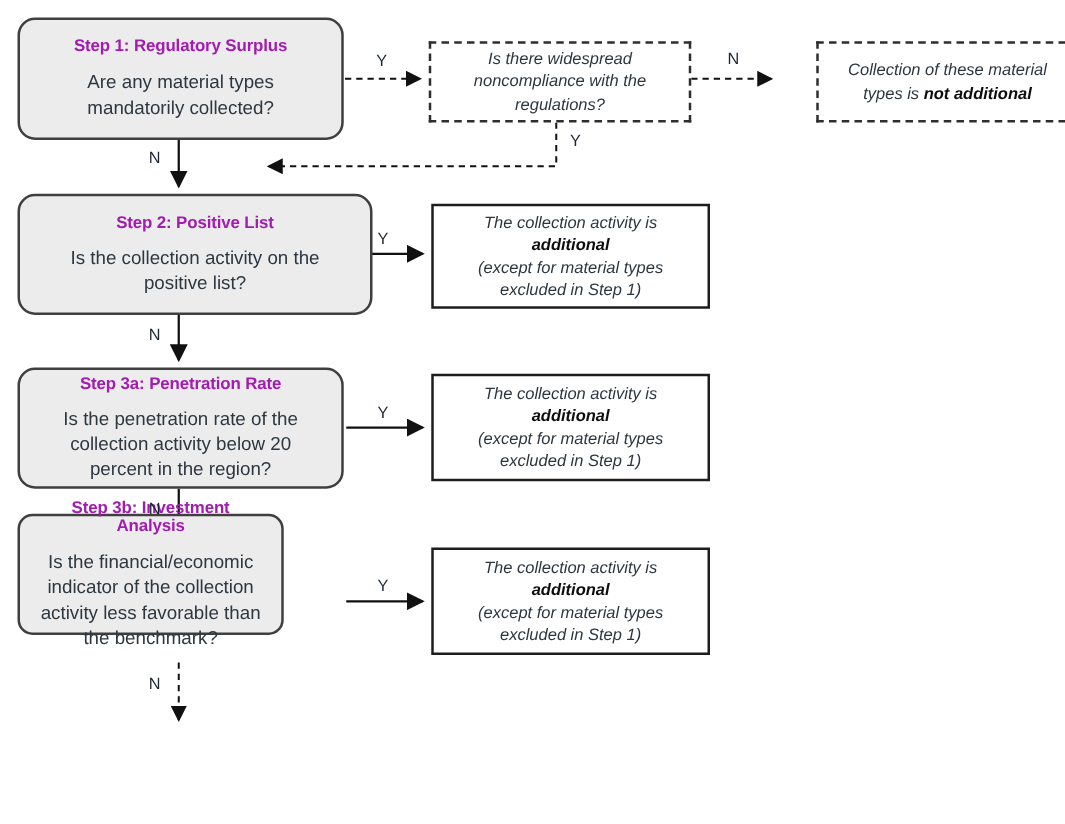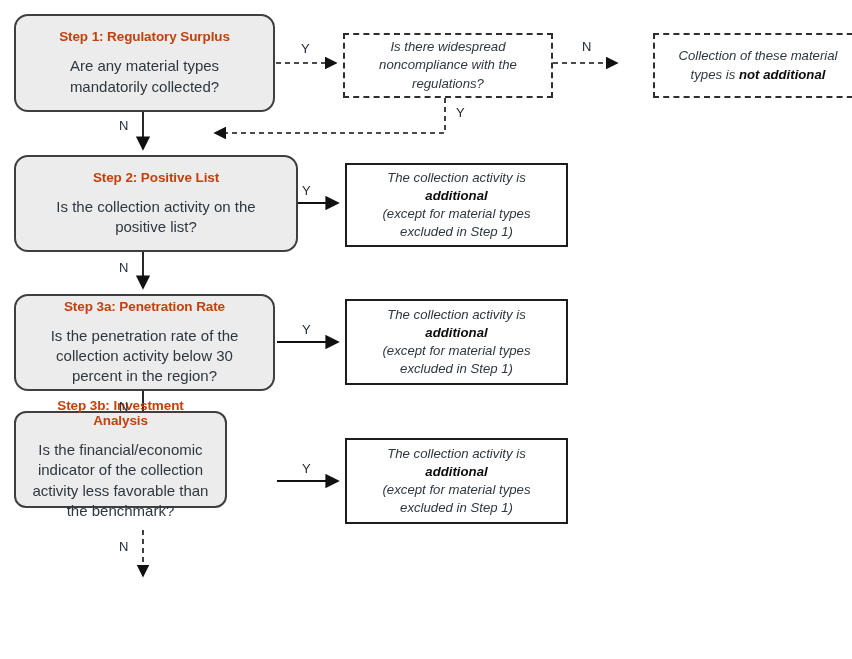--- a/index.html
+++ b/index.html
@@ -17,21 +17,21 @@
   }
   .edges{position:absolute;left:0;top:0;width:852px;height:659px;pointer-events:none;}
   .step-box{
     position:absolute;box-sizing:border-box;
     background:var(--step-fill);
     border:2px solid var(--step-border);
     border-radius:14px;
     display:flex;flex-direction:column;align-items:center;justify-content:center;
     gap:12px;text-align:center;padding:6px 14px;
   }
-  .step-title{font-weight:bold;font-size:13.5px;color:#c2410c;letter-spacing:-0.1px;}
+  .step-title{font-weight:bold;font-size:13.5px;color:#a21caf;letter-spacing:-0.1px;}
   .step-question{font-size:15px;color:var(--text);line-height:1.35;}
   .dashed-box{
     position:absolute;box-sizing:border-box;background:#ffffff;
     border:2px dashed var(--dashed-border);
     display:flex;flex-direction:column;align-items:center;justify-content:center;
     text-align:center;font-style:italic;font-size:13.2px;color:var(--text);
     line-height:1.4;padding:6px 12px;
   }
   .result-box{
     position:absolute;box-sizing:border-box;background:#ffffff;
@@ -102,21 +102,21 @@
   </div>
 
   <div class="result-box" style="left:345px;top:163px;width:223px;height:84px;">
     <span class="line">The collection activity is</span>
     <span class="line boldpart">additional</span>
     <span class="line">(except for material types excluded in Step 1)</span>
   </div>
 
   <div class="step-box" style="left:14px;top:294px;width:261px;height:97px;">
     <span class="step-title">Step 3a: Penetration Rate</span>
-    <span class="step-question">Is the penetration rate of the collection activity below 30 percent in the region?</span>
+    <span class="step-question">Is the penetration rate of the collection activity below 20 percent in the region?</span>
   </div>
 
   <div class="result-box" style="left:345px;top:299px;width:223px;height:86px;">
     <span class="line">The collection activity is</span>
     <span class="line boldpart">additional</span>
     <span class="line">(except for material types excluded in Step 1)</span>
   </div>
 
   <div class="step-box" style="left:14px;top:411px;width:213px;height:97px;border-radius:12px;">
     <span class="step-title">Step 3b: Investment Analysis</span>

